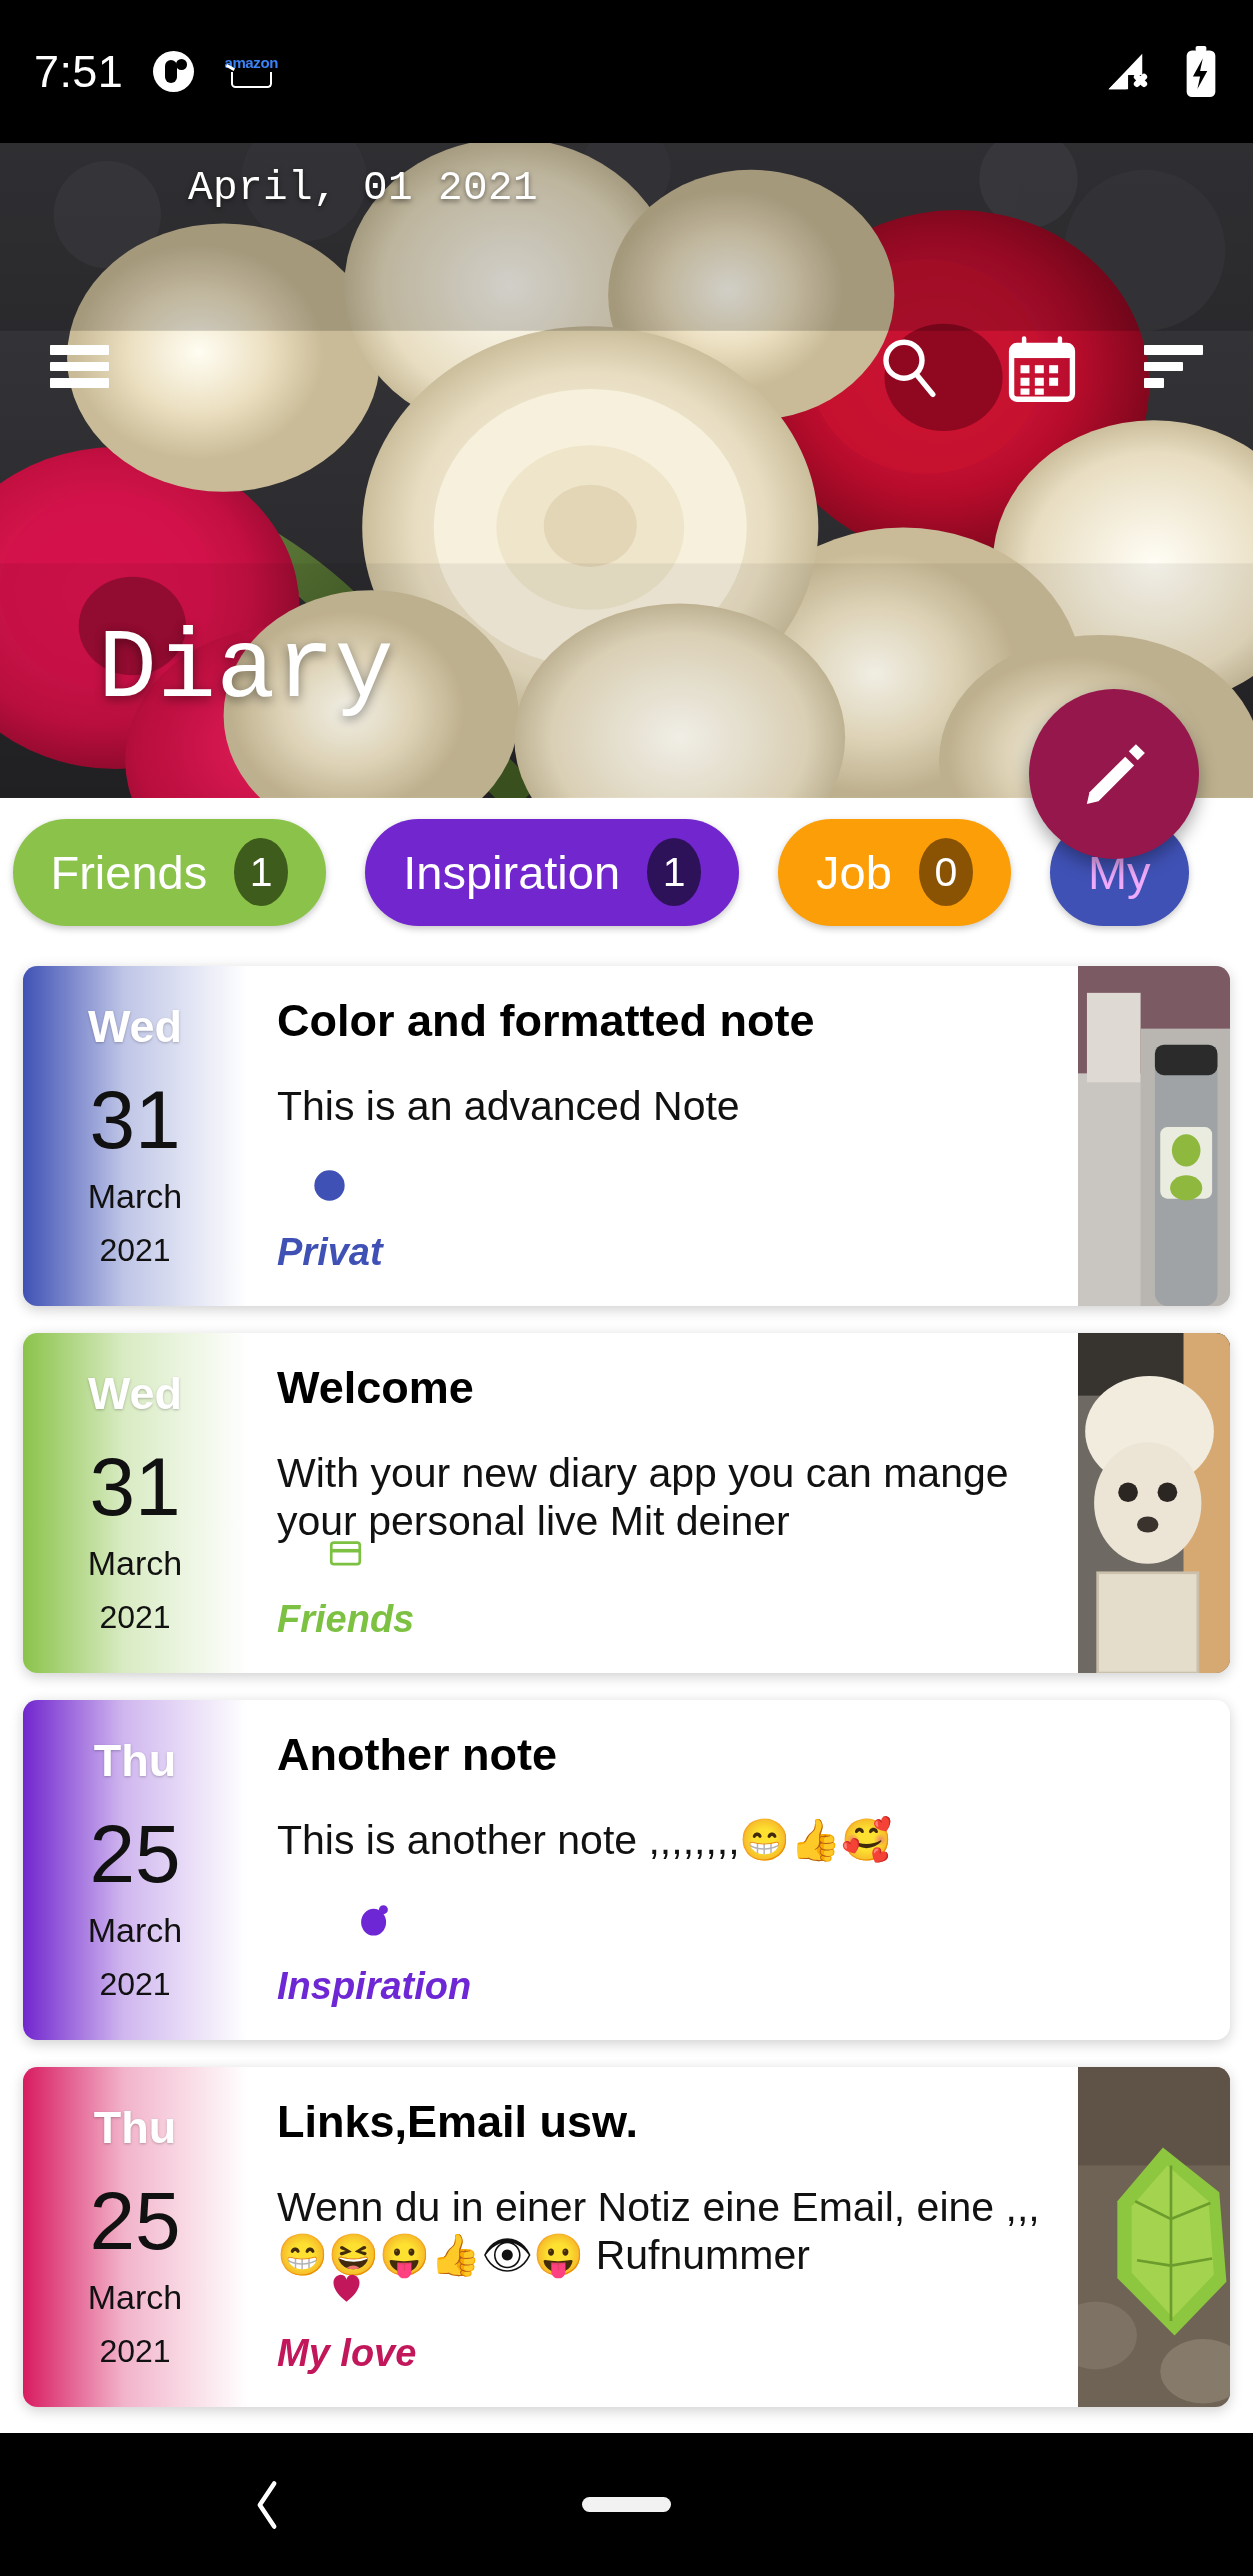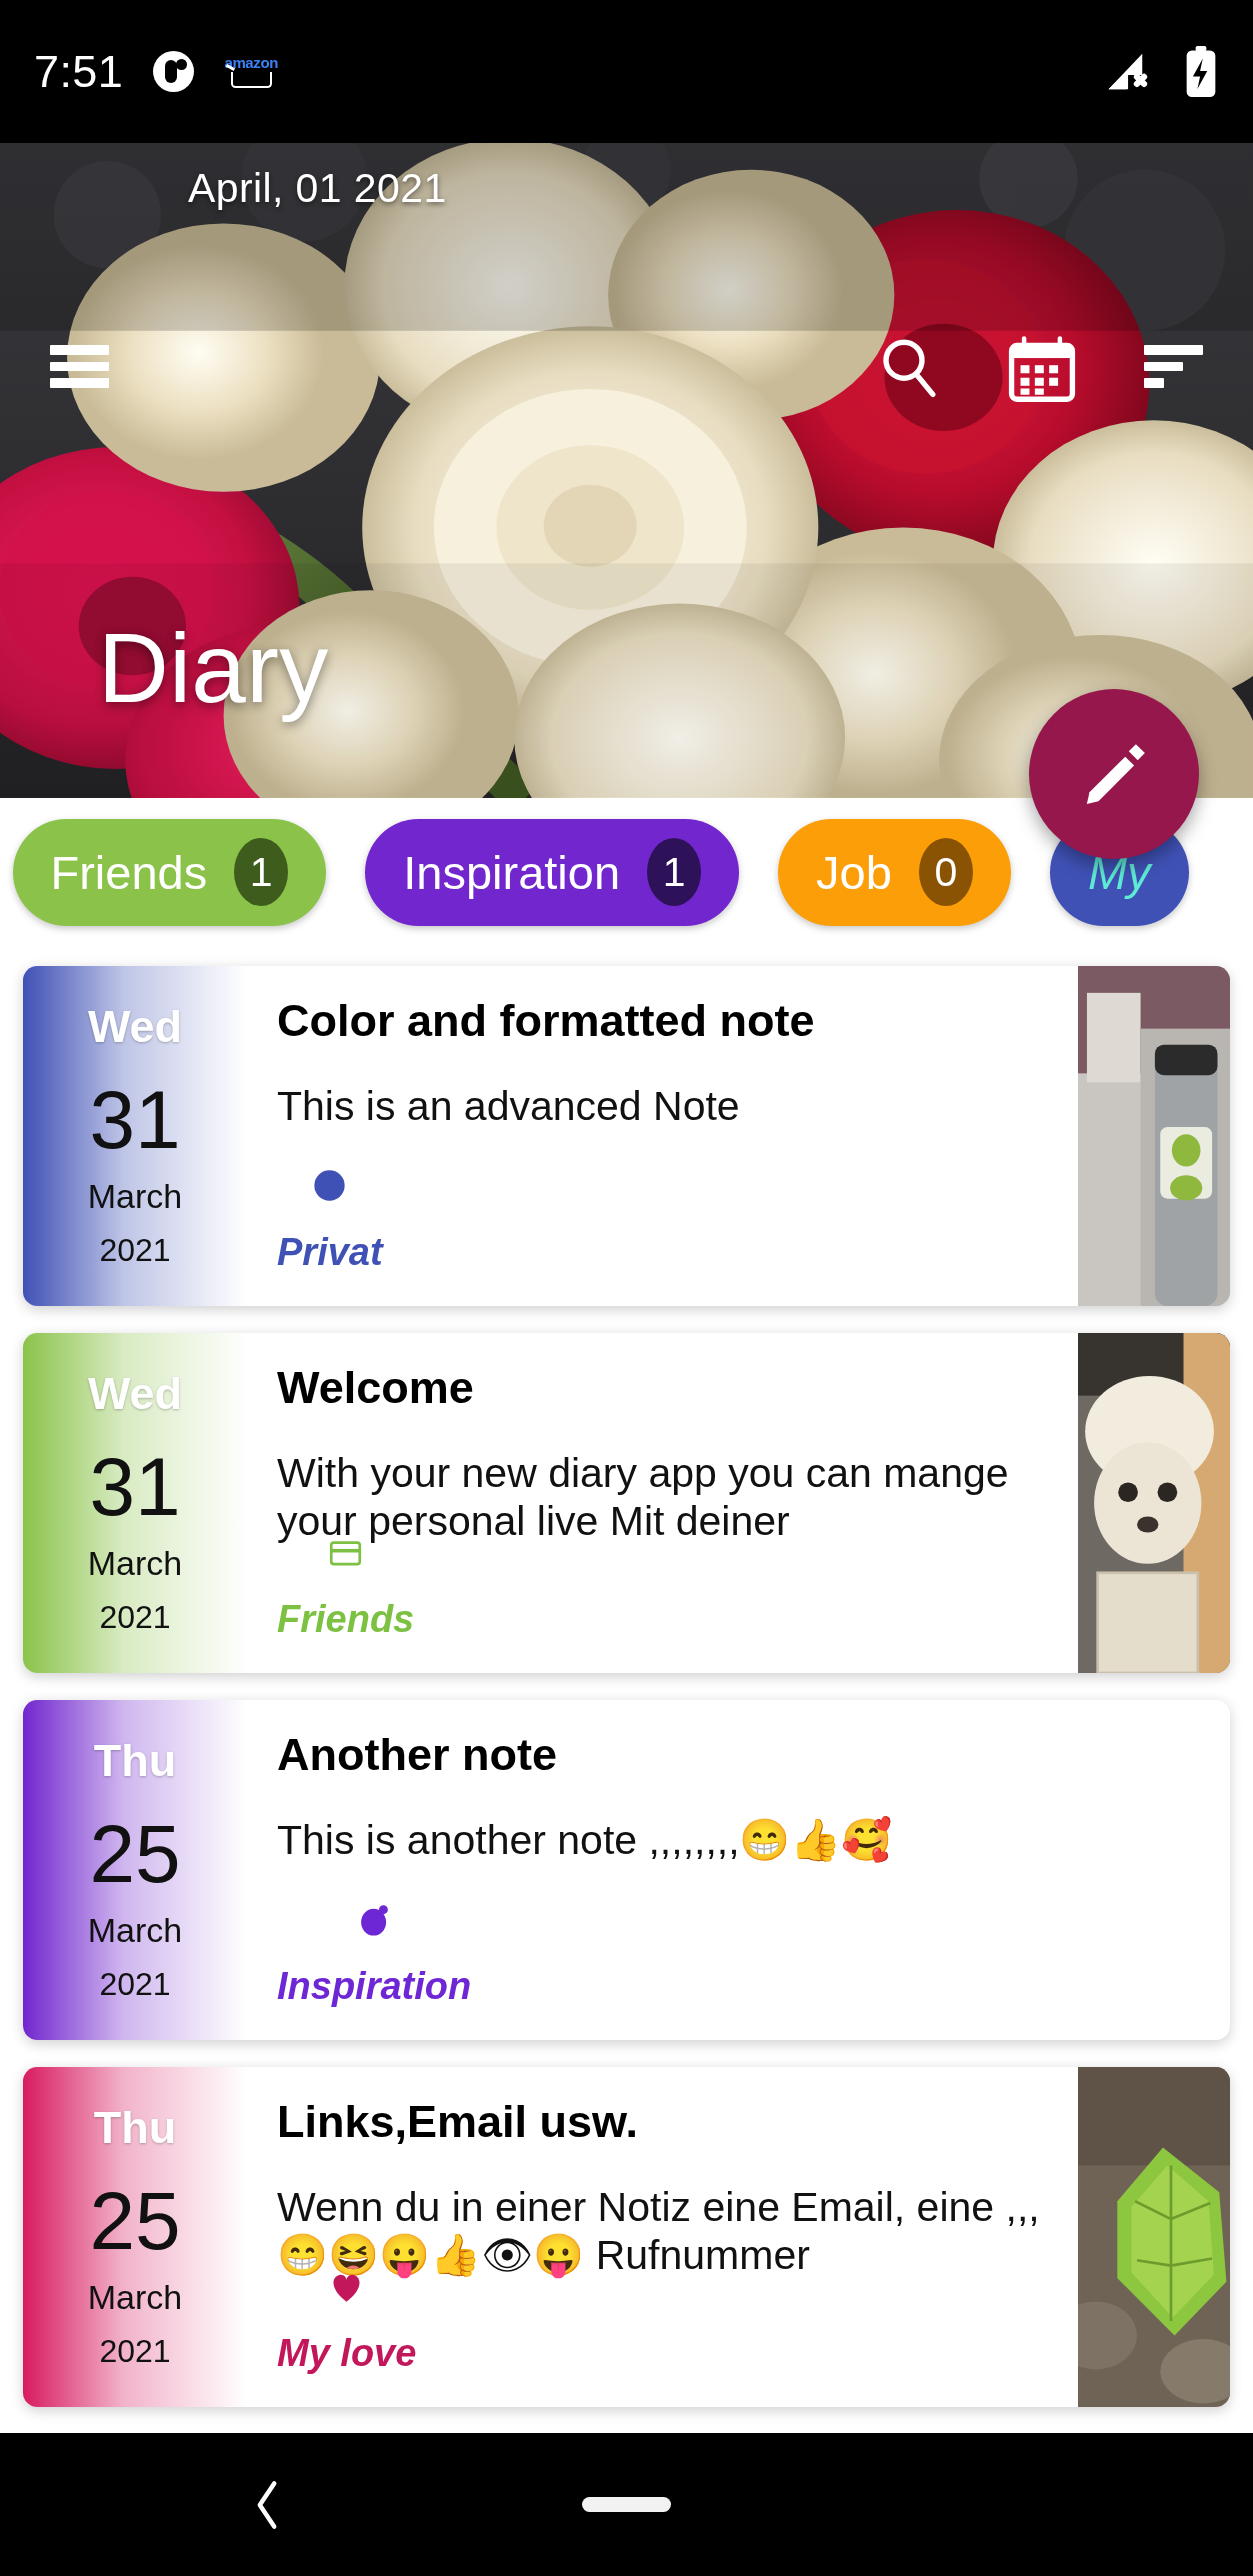--- a/index.html
+++ b/index.html
@@ -30,20 +30,21 @@
   .ic-amz .cart{ margin-top:2.7px; width:41px; height:16px; border:2.7px solid #fff; border-top:none;
      border-radius:0 0 4.5px 4.5px; position:relative; }
   .ic-amz .cart::before{content:"";position:absolute;left:-7.2px;top:-6.3px;width:9px;height:2.7px;background:#fff;transform:rotate(30deg);}
   svg{ display:block; }
 
   
   .hero{
     position:absolute; top:143px; left:0; width:1253px; height:655px;
     overflow:hidden;
     background:#2b2b2e;
+    font-family:Liberation Mono, monospace;
   }
   .hero-bg{ position:absolute; inset:0; }
   .hero-date{
     position:absolute; left:188px; top:21.5px; color:#fff;
     font-size:41px; font-weight:400; letter-spacing:0.4px;
     text-shadow:0 1.8px 5.4px rgba(0,0,0,.5);
   }
   .hero-icons{
     position:absolute; left:0; top:179px; width:1253px; height:89px;
     display:flex; align-items:center; padding:0 50px;
@@ -276,21 +277,21 @@
         <span class="cnt" style="background: rgb(62, 92, 27);">1</span>
       </div>
       <div class="chip" style="background: rgb(113, 38, 206); color: rgb(255, 255, 255);">
         <span>Inspiration</span>
         <span class="cnt" style="background: rgb(46, 18, 89);">1</span>
       </div>
       <div class="chip" style="background: rgb(251, 158, 7); color: rgb(255, 255, 255);">
         <span>Job</span>
         <span class="cnt" style="background: rgb(138, 83, 4);">0</span>
       </div>
-      <div class="chip" style="background: rgb(63, 81, 181); color: #5eead4; font-style: italic;">
+      <div class="chip" style="background: rgb(63, 81, 181); color: #f0abfc;">
         <span>My</span>
       </div>
     </div>
 
   <div class="cards">
       <div class="card">
         <div class="card-date" style="background: linear-gradient(90deg, rgb(63, 81, 181) 0%, rgba(63, 81, 181, 0.333) 45%, rgb(255, 255, 255) 100%);">
           <div class="d-dow">Wed</div>
           <div class="d-day">31</div>
           <div class="d-mon">March</div>

